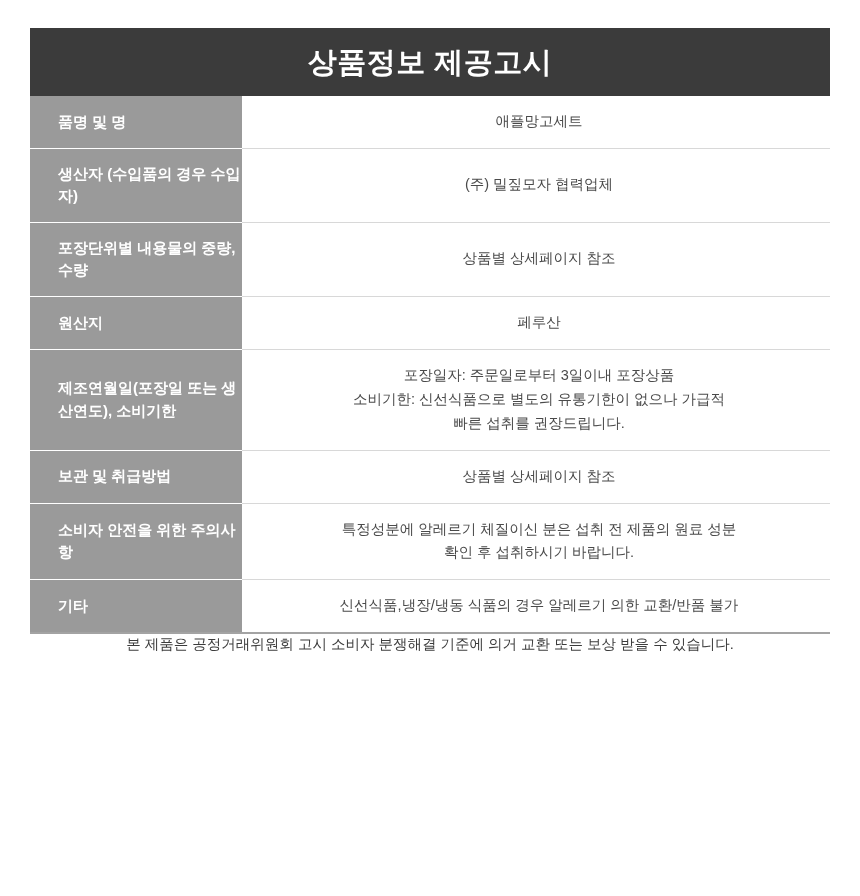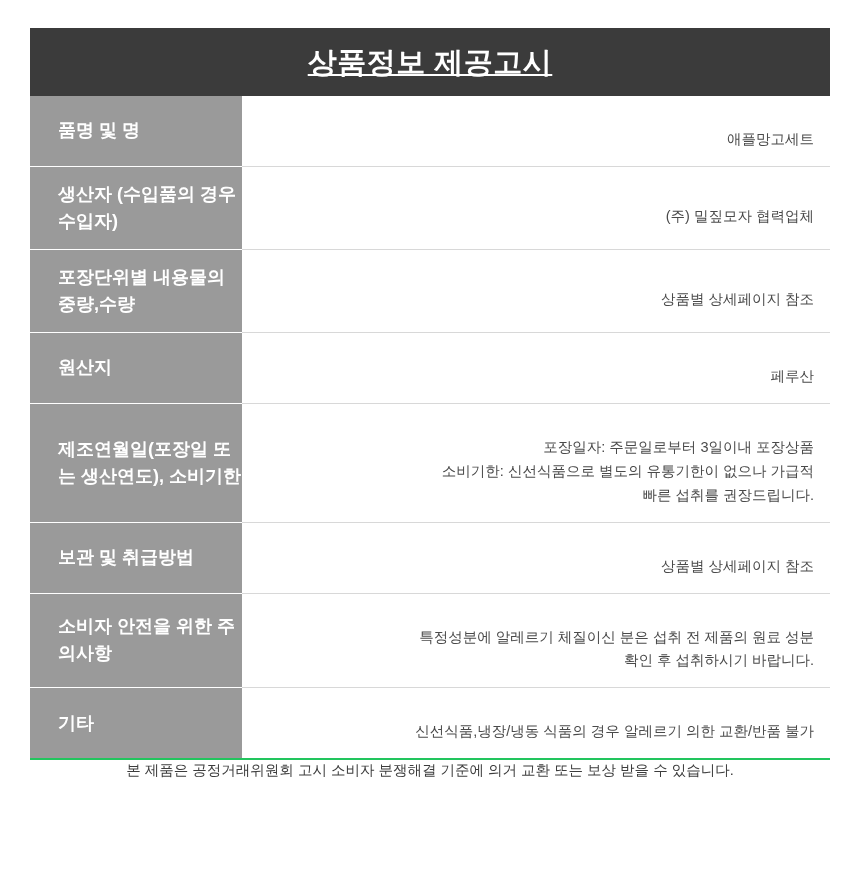--- a/index.html
+++ b/index.html
@@ -24,57 +24,56 @@
   .notice-title {
     background: #3b3b3b;
     color: #ffffff;
     text-align: center;
     font-size: 29px;
     font-weight: bold;
     letter-spacing: 0.5px;
     height: 68px;
     line-height: 68px;
     box-sizing: border-box;
-    text-decoration: underline;
   }
   table.info-table {
     width: 100%;
     border-collapse: collapse;
     table-layout: fixed;
   }
   table.info-table tr {
     border-bottom: 1px solid #d8d8d8;
   }
   table.info-table tr:last-child {
-    border-bottom: 2px solid #22c55e;
+    border-bottom: 2px solid #a3a3a3;
   }
   th.info-label {
     width: 212px;
     background: #9a9a9a;
     color: #ffffff;
-    font-size: 18px;
+    font-size: 15px;
     font-weight: bold;
     text-align: left;
     vertical-align: middle;
     padding: 14px 0 14px 28px;
     box-sizing: border-box;
     line-height: 1.5;
     border-bottom: 1px solid #ffffff;
   }
   tr:last-child th.info-label {
     border-bottom: none;
   }
   td.info-value {
     background: #ffffff;
     color: #4a4a4a;
     font-size: 14.5px;
     font-weight: normal;
-    text-align: right;
+    text-align: center;
     vertical-align: middle;
-    padding: 32px 16px 14px 22px;
+    padding: 14px 16px 14px 22px;
     box-sizing: border-box;
     line-height: 1.65;
   }
   td.info-value .line {
     display: block;
     white-space: pre;
   }
   .footer-note {
     font-size: 14.5px;
     color: #3c3c3c;

